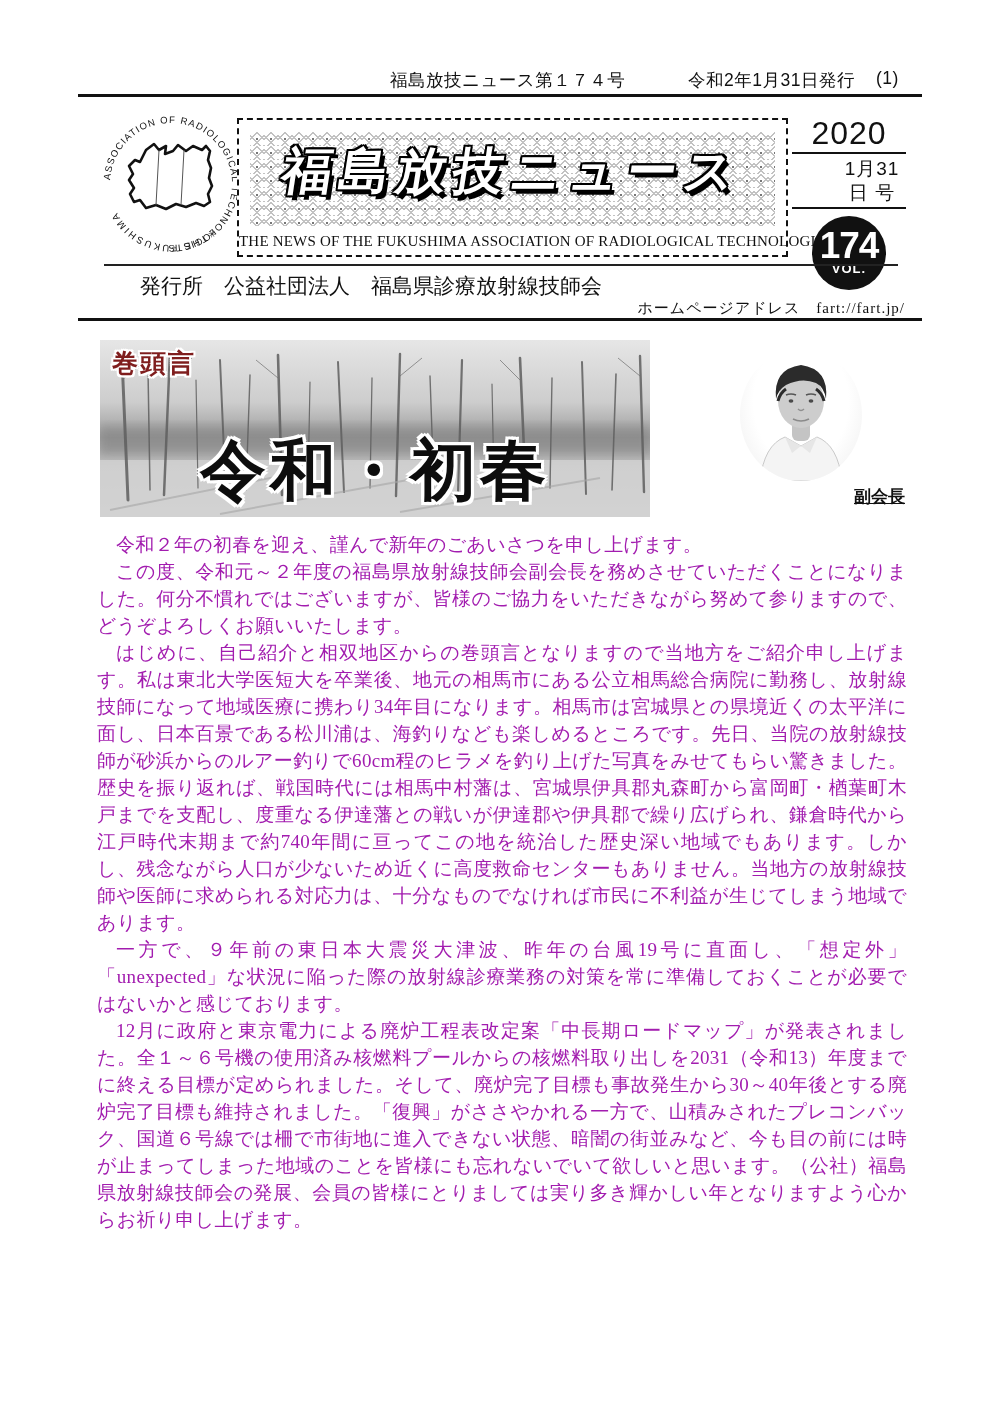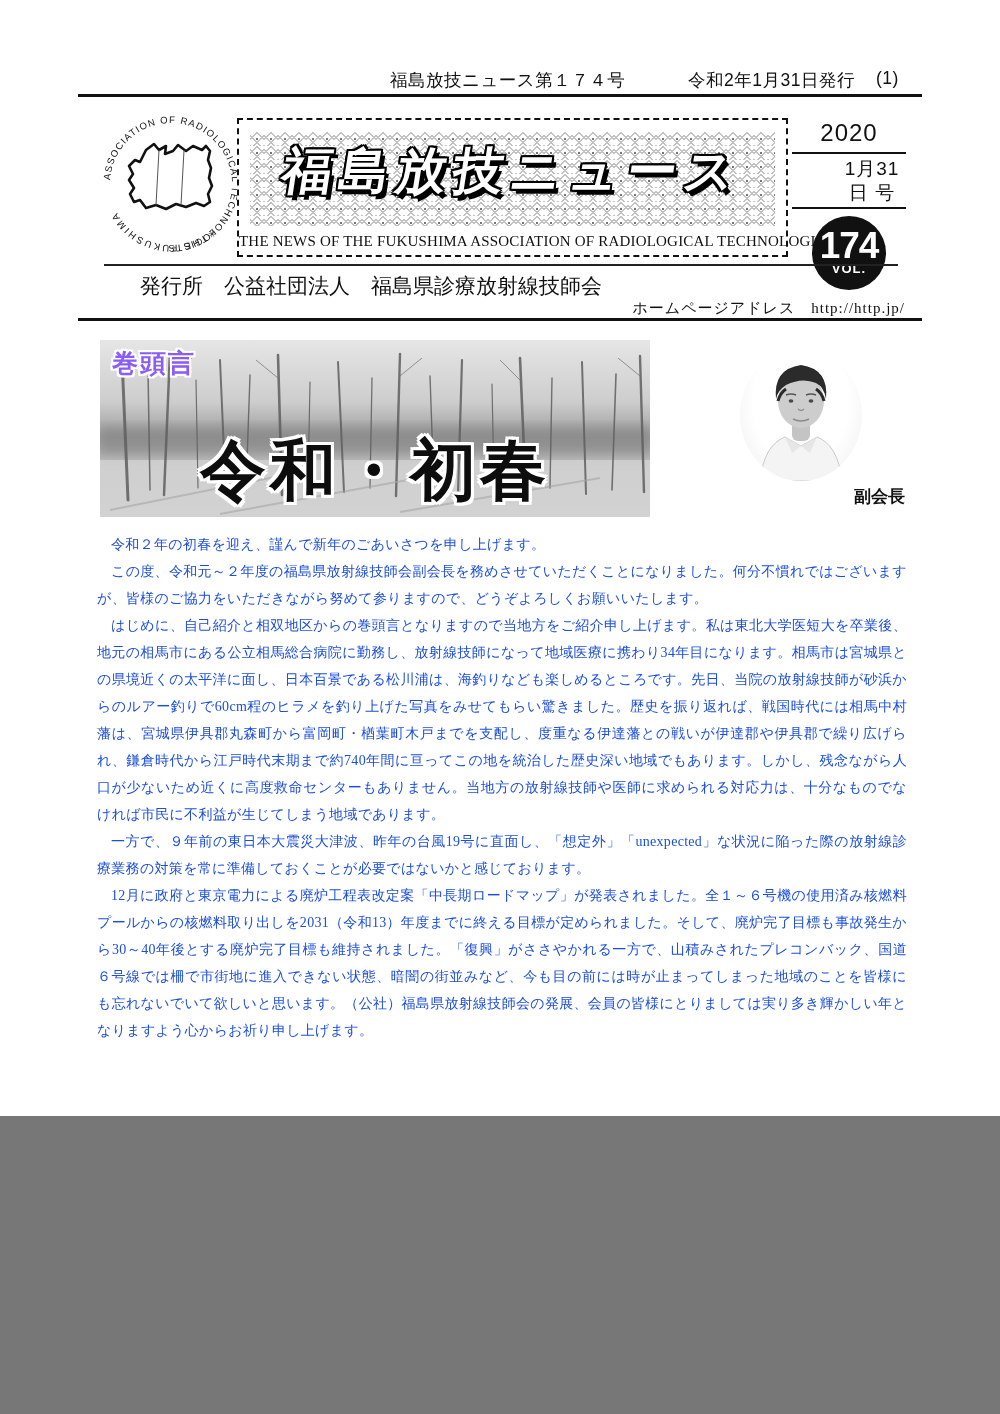--- a/index.html
+++ b/index.html
@@ -1,17 +1,17 @@
 <!DOCTYPE html>
 <html><head>
 <meta charset="utf-8">
 <style>
   html,body{margin:0;padding:0;background:#777;}
   .page{
-    position:relative;width:1000px;height:1116px;background:#ffffff;
+    position:relative;width:1000px;height:1414px;background:#ffffff;
     margin:0 auto;overflow:hidden;color:#111;
     font-family:"Liberation Serif","DejaVu Serif",serif;
   }
   .abs{position:absolute;}
   .sans{font-family:"Liberation Sans","DejaVu Sans",sans-serif;}
 
   
   .rh{top:68px;font-size:17.5px;white-space:nowrap;letter-spacing:.5px;}
   .rule{background:#111;}
   .top-rule{left:78px;top:94px;width:844px;height:3px;}
@@ -38,64 +38,64 @@
     text-shadow:
       -2px -2px 0 #000, 2px -2px 0 #000, -2px 2px 0 #000, 2px 2px 0 #000,
       -2px 0 0 #000, 2px 0 0 #000, 0 -2px 0 #000, 0 2px 0 #000,
       5px 5px 0 #000;
     white-space:nowrap;
   }
   .mast-sub{position:absolute;left:0;right:0;bottom:5px;text-align:center;font-size:15px;letter-spacing:.2px;white-space:nowrap;}
 
   
   .issue{left:792px;top:116px;width:114px;text-align:center;}
-  .year{font-size:24px;letter-spacing:1px;line-height:34px;}
+  .year{font-size:32px;letter-spacing:1px;line-height:34px;}
   .hsep{height:2px;background:#111;margin:2px 0 3px 0;}
   .idate{font-size:19px;letter-spacing:1px;line-height:24px;margin-left:46px;}
   .vol{
     width:74px;height:74px;border-radius:50%;background:#111;margin:7px auto 16px auto;
     display:flex;flex-direction:column;align-items:center;justify-content:center;color:#fff;
   }
   .vol-num{font-size:37px;font-weight:bold;line-height:32px;letter-spacing:-1px;}
   .vol-label{font-size:13px;font-weight:bold;letter-spacing:1px;margin-top:-1px;}
 
   .thin-rule{left:104px;top:264px;width:794px;height:2px;background:#222;}
   .pub-office{left:140px;top:272px;font-size:21px;white-space:nowrap;}
   .pub-addr{left:543px;top:275px;font-size:15px;white-space:nowrap;letter-spacing:.2px;}
   .pub-home{right:95px;top:299px;font-size:15px;white-space:nowrap;letter-spacing:1px;}
   .thick-rule{left:78px;top:318px;width:844px;height:3px;}
 
   
   .banner{left:100px;top:340px;width:550px;height:177px;overflow:hidden;}
   .banner svg{display:block;}
   .feat-label{
-    position:absolute;left:12px;top:6px;font-size:26px;font-weight:bold;color:#8b5cf6;letter-spacing:2px;
+    position:absolute;left:12px;top:6px;font-size:26px;font-weight:bold;color:#7f1d1d;letter-spacing:2px;
     text-shadow:-2px -2px 0 #fff,2px -2px 0 #fff,-2px 2px 0 #fff,2px 2px 0 #fff,-2px 0 0 #fff,2px 0 0 #fff,0 -2px 0 #fff,0 2px 0 #fff;
   }
   .feat-title{
     position:absolute;left:50%;top:54%;transform:translate(-50%,-50%);
     font-size:66px;font-weight:bold;color:#0d0d0d;letter-spacing:4px;white-space:nowrap;
     text-shadow:
       -3px -3px 0 #fff,3px -3px 0 #fff,-3px 3px 0 #fff,3px 3px 0 #fff,
       -3px 0 0 #fff,3px 0 0 #fff,0 -3px 0 #fff,0 3px 0 #fff;
     margin-top: 35px;
   }
 
   
   .portrait{
     left:740px;top:349px;width:122px;height:132px;border-radius:50%;
     background:radial-gradient(ellipse at 50% 40%, #ffffff 55%, #ececec 100%);
     overflow:hidden;
   }
-  .caption{right:95px;top:485px;display:flex;align-items:baseline;gap:28px;white-space:nowrap;}
+  .caption{right:95px;top:485px;display:flex;align-items:baseline;gap:28px;white-space:nowrap;text-decoration:underline;}
   .cap-title{font-size:17px;font-weight:bold;}
   .cap-name{font-size:25px;font-weight:bold;letter-spacing:2px;}
 
   
-  .article{left:97px;top:531px;width:810px;font-size:14px;line-height:27px;text-align:justify;letter-spacing:.3px;color:#1d4ed8;}
+  .article{left:97px;top:531px;width:810px;font-size:19px;line-height:27px;text-align:justify;letter-spacing:.3px;color:#a21caf;}
   .article p{margin:0;text-indent:1em;}
 </style>
 </head>
 <body>
 
 <div class="page">
 
   <div class="abs rh sans" style="left:390px;">福島放技ニュース第１７４号</div>
   <div class="abs rh sans" style="left:688px;">令和2年1月31日発行</div>
   <div class="abs rh sans" style="left:876px;">(1)</div>
@@ -132,21 +132,21 @@
     <div class="idate">1月31日 号</div>
     <div class="hsep"></div>
     <div class="vol">
       <div class="vol-num">174</div>
       <div class="vol-label">VOL.</div>
     </div>
   </div>
 
   <div class="abs thin-rule"></div>
   <div class="abs pub-office">発行所　公益社団法人　福島県診療放射線技師会</div>
-  <div class="abs pub-home">ホームページアドレス　http://http.jp/</div>
+  <div class="abs pub-home">ホームページアドレス　fart://fart.jp/</div>
   <div class="abs rule thick-rule"></div>
 
   <div class="abs banner">
     <svg width="550" height="177" viewBox="0 0 550 177">
       <defs>
         <linearGradient id="bg" x1="0" y1="0" x2="0" y2="1">
           <stop offset="0" stop-color="#e6e6e6"></stop>
           <stop offset="0.35" stop-color="#cdcdcd"></stop>
           <stop offset="0.55" stop-color="#9c9c9c"></stop>
           <stop offset="0.72" stop-color="#c0c0c0"></stop>

